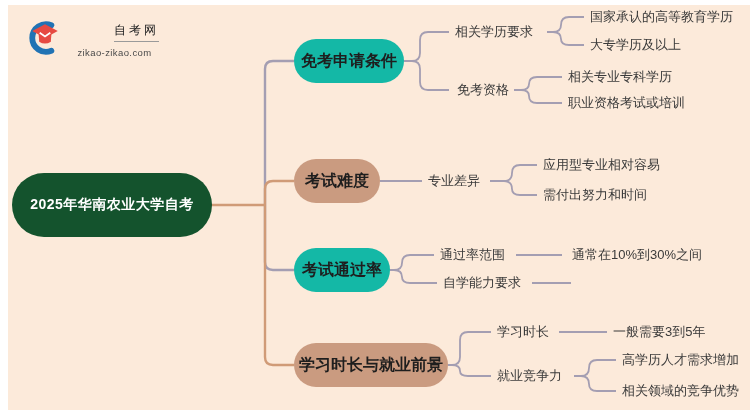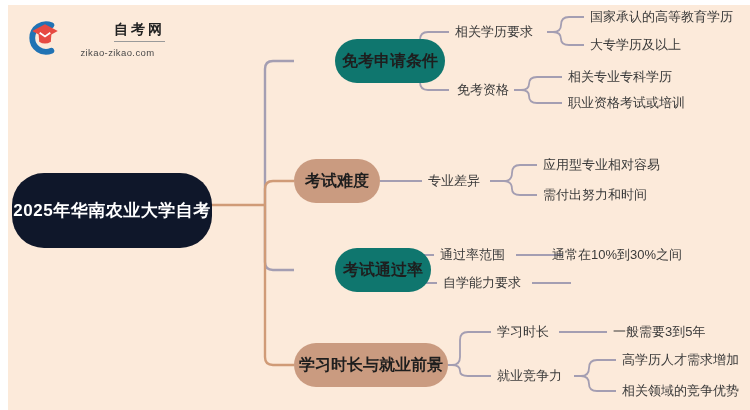--- a/index.html
+++ b/index.html
@@ -7,35 +7,35 @@
        font-family:"Liberation Sans","DejaVu Sans",sans-serif;}
   .stage{position:relative;width:750px;height:410px;background:#fceada;}
   .strip{position:absolute;background:#ffffff;}
   .strip-left{left:0;top:0;width:8px;height:410px;}
   .strip-top{left:0;top:0;width:750px;height:5px;}
   svg.edges{position:absolute;left:0;top:0;pointer-events:none;}
   .edge-gray{stroke:#a49eb2;fill:none;}
   .edge-salmon{stroke:#d09b77;fill:none;}
   .w25{stroke-width:2.4;} .w18{stroke-width:1.8;}
 
-  .root-node{position:absolute;left:12px;top:173px;width:200px;height:75px;
-    background:#0f172a;border-radius:32px;display:flex;align-items:center;
-    justify-content:center;color:#ffffff;font-size:17px;font-weight:bold;
+  .root-node{position:absolute;left:12px;top:173px;width:200px;height:64px;
+    background:#14532d;border-radius:32px;display:flex;align-items:center;
+    justify-content:center;color:#ffffff;font-size:14px;font-weight:bold;
     letter-spacing:0.5px;white-space:nowrap;}
   .pill{position:absolute;height:44px;border-radius:22px;display:flex;
     align-items:center;justify-content:center;font-size:16px;font-weight:bold;
     color:#1e1e1e;white-space:nowrap;}
-  .pill.gray{background:#0f766e;margin-left:41px;}
+  .pill.gray{background:#14b8a6;}
   .pill.salmon{background:#ca9b80;}
   .sub,.leaf{position:absolute;transform:translateY(-50%);white-space:nowrap;
     font-size:13px;font-weight:400;color:#3a3a3a;}
 
   .logo{position:absolute;left:28px;top:20px;display:flex;align-items:center;}
   .logo-text{margin-left:8px;text-align:center;}
-  .logo-name{font-size:14px;font-weight:bold;color:#222222;letter-spacing:3px;
+  .logo-name{font-size:12px;font-weight:normal;color:#222222;letter-spacing:3px;
     padding-bottom:2px;border-bottom:1px solid #9a9a9a;display:inline-block;margin-left:44px;}
   .logo-url{font-size:9.5px;color:#4a4a4a;letter-spacing:0.4px;margin-top:2px;}
 </style>
 </head>
 <body>
 
 <div class="stage">
   <div class="strip strip-top"></div>
   <div class="strip strip-left"></div>
 
@@ -104,17 +104,17 @@
   <div class="sub" style="left:443px;top:283px">自学能力要求</div>
   <div class="sub" style="left:497px;top:332px">学习时长</div>
   <div class="sub" style="left:497px;top:376px">就业竞争力</div>
 
   <div class="leaf" style="left:590px;top:17px">国家承认的高等教育学历</div>
   <div class="leaf" style="left:590px;top:45px">大专学历及以上</div>
   <div class="leaf" style="left:568px;top:77px">相关专业专科学历</div>
   <div class="leaf" style="left:568px;top:103px">职业资格考试或培训</div>
   <div class="leaf" style="left:543px;top:195px">需付出努力和时间</div>
   <div class="leaf" style="left:543px;top:165px">应用型专业相对容易</div>
-  <div class="leaf" style="left:552px;top:255px">通常在10%到30%之间</div>
+  <div class="leaf" style="left:572px;top:255px">通常在10%到30%之间</div>
   <div class="leaf" style="left:613px;top:332px">一般需要3到5年</div>
   <div class="leaf" style="left:622px;top:360px">高学历人才需求增加</div>
   <div class="leaf" style="left:622px;top:391px">相关领域的竞争优势</div>
 </div>
 
 </body></html>

